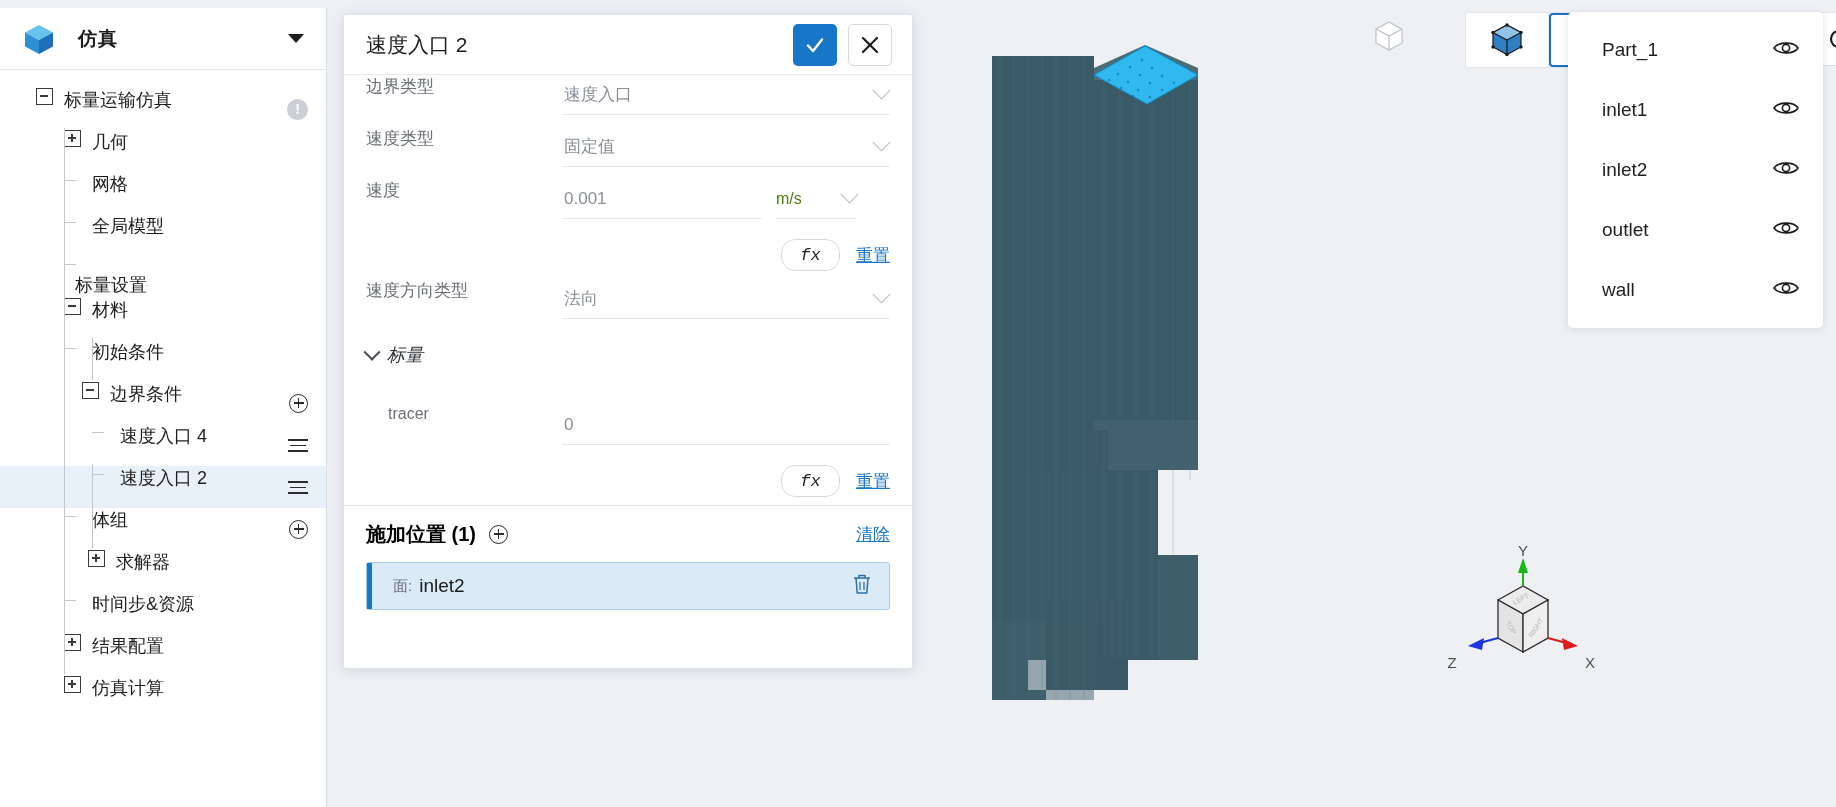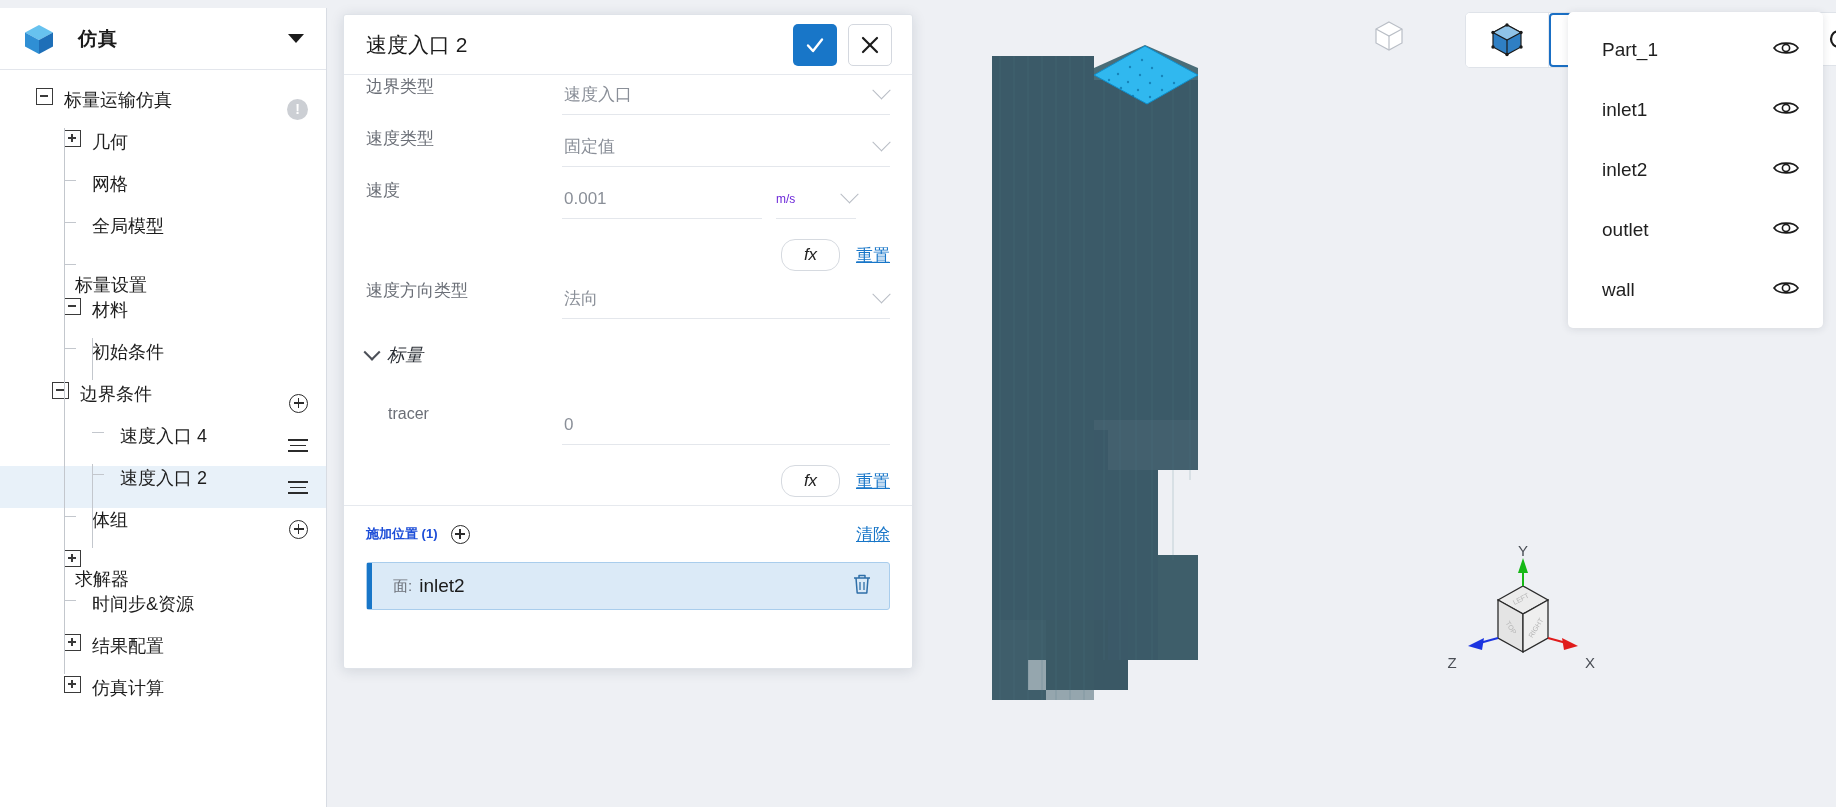--- a/index.html
+++ b/index.html
@@ -150,29 +150,29 @@
     margin-left: auto; width: 13px; height: 13px;
     border-right: 1.7px solid #b7bcc4; border-bottom: 1.7px solid #b7bcc4;
     transform: rotate(45deg) translate(-3px,-3px);
   }
   .form-ctl.split { flex: 0 0 200px; }
   .unit-ctl {
     flex: 0 0 80px; display: flex; align-items: center;
     border-bottom: 1px solid #e4e7ec; height: 40px;
     margin-left: 14px; cursor: pointer;
   }
-  .unit-ctl .u { font-size: 12px; color: #6d28d9; }
+  .unit-ctl .u { font-size: 16px; color: #4d7c0f; }
   .fx-row {
     display: flex; align-items: center; justify-content: flex-end;
     gap: 16px; height: 48px;
   }
   .fx-btn {
     width: 59px; height: 32px; border: 1px solid #d6dae0; border-radius: 14px;
     display: flex; align-items: center; justify-content: center;
-    font-family: Liberation Sans, sans-serif;
+    font-family: Liberation Mono, monospace;
     font-style: italic; font-size: 17px; color: #222; cursor: pointer;
     background: #fff;
   }
   .link-blue {
     color: #1876c8; font-size: 17px; text-decoration: underline; cursor: pointer;
   }
   .section-head {
     display: flex; align-items: center; height: 48px; gap: 9px;
     cursor: pointer;
     font-style: italic;
@@ -180,21 +180,21 @@
   .section-head .caret-d {
     width: 12px; height: 12px;
     border-right: 2px solid #4b4f57; border-bottom: 2px solid #4b4f57;
     transform: rotate(45deg) translate(-2px,-2px);
   }
   .section-head .stitle { font-size: 18px; color: #2b2f36; }
   .spacer-row { height: 26px; }
 
   #loc-section { border-top: 1px solid #e6e9ee; margin: 0 -22px; padding: 0 22px; }
   .loc-head { display: flex; align-items: center; height: 56px; }
-  .loc-title { font-size: 13px; font-weight: bold; color: #1d4ed8; }
+  .loc-title { font-size: 20px; font-weight: bold; color: #000000; }
   .loc-head .plus-circle { margin-left: 13px; }
   .loc-clear { margin-left: auto; }
   .loc-item {
     position: relative;
     height: 48px; background: #dbeaf7;
     border: 1px solid #a9cdec;
     border-radius: 3px;
     display: flex; align-items: center;
     padding-left: 26px; padding-right: 16px;
     cursor: pointer;
@@ -298,21 +298,21 @@
           <span class="lbl">标量设置</span>
         </div>
         <div class="tree-row" style="padding-left: 64px;">
           <span class="expander"></span>
           <span class="lbl">材料</span>
         </div>
         <div class="tree-row" style="padding-left: 64px;">
           <span class="stub"></span>
           <span class="lbl">初始条件</span>
         </div>
-        <div class="tree-row" style="padding-left: 52px;">
+        <div class="tree-row" style="padding-left: 36px; margin-left: 46px;">
           <span class="expander"></span>
           <span class="lbl">边界条件</span>
           <span class="right-ico">
             <span class="plus-circle"></span>
           </span>
         </div>
         <div class="tree-row" style="padding-left: 92px;">
           <span class="stub"></span>
           <span class="lbl">速度入口 4</span>
           <span class="right-ico">
@@ -334,21 +334,21 @@
             </span>
           </span>
         </div>
         <div class="tree-row" style="padding-left: 64px;">
           <span class="stub"></span>
           <span class="lbl">体组</span>
           <span class="right-ico">
             <span class="plus-circle"></span>
           </span>
         </div>
-        <div class="tree-row" style="padding-left: 64px; flex-direction: column;">
+        <div class="tree-row" style="padding-left: 88px;">
           <span class="expander plus"></span>
           <span class="lbl">求解器</span>
         </div>
         <div class="tree-row" style="padding-left: 64px;">
           <span class="stub"></span>
           <span class="lbl">时间步&amp;资源</span>
         </div>
         <div class="tree-row" style="padding-left: 64px;">
           <span class="expander plus"></span>
           <span class="lbl">结果配置</span>

